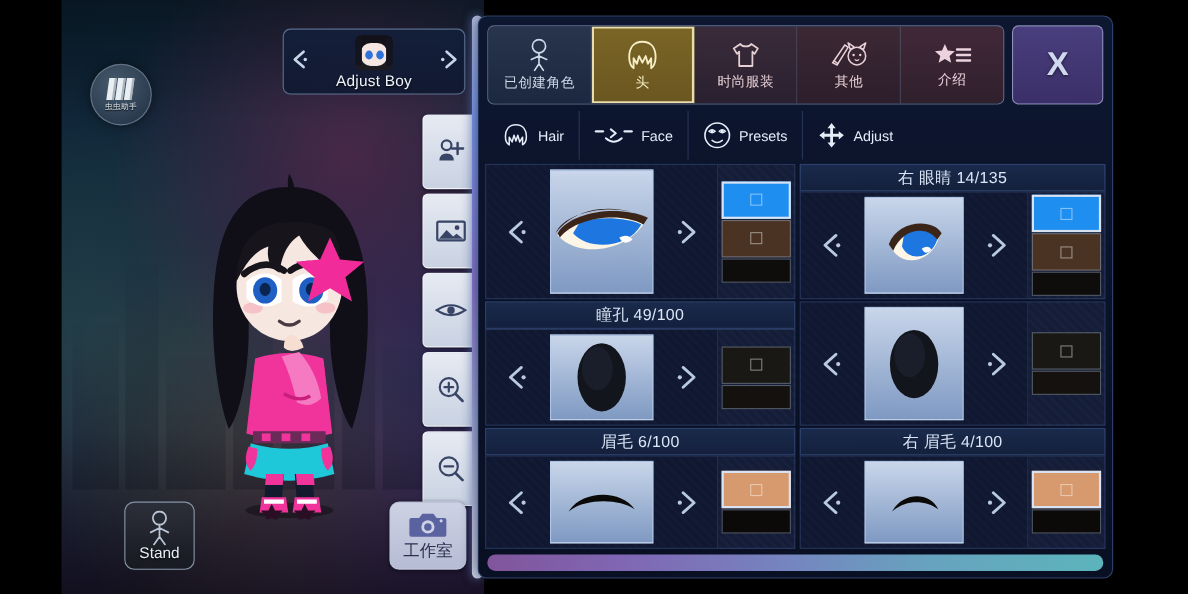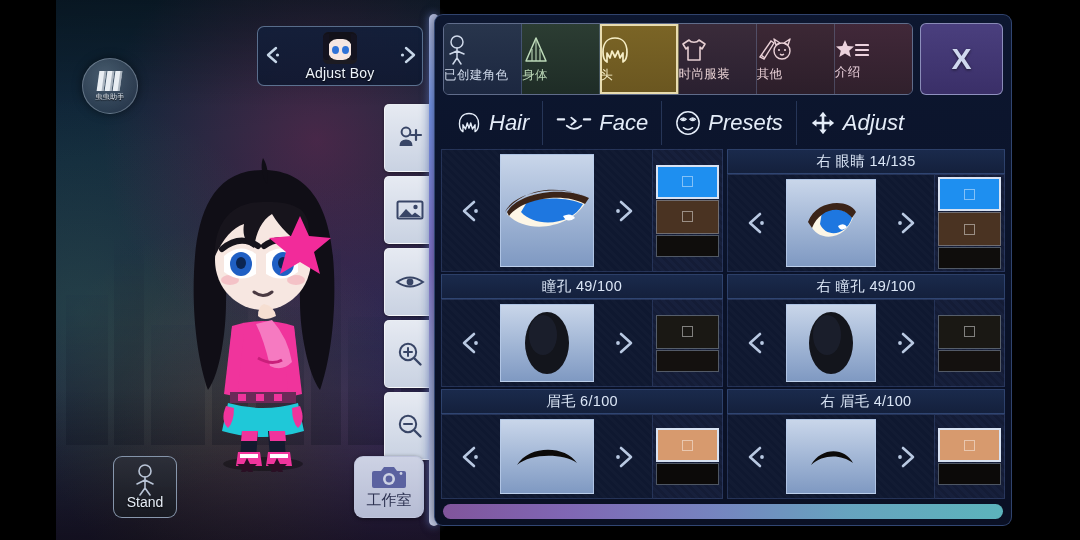--- a/index.html
+++ b/index.html
@@ -123,21 +123,21 @@
     background:linear-gradient(to right, #8b5ba6 0%, #8a6ec0 22%, #7f8ecd 48%, #6fb0cc 72%, #63c2c9 100%);
     opacity:.92;
   }
 
   
   .tabbar {
     position:absolute; left:8px; top:8px; width:470px; height:72px;
     display:flex; border:1px solid rgba(165,180,215,.55); border-radius:6px; overflow:hidden;
   }
   .tab {
-    flex:1; display:flex; flex-direction:column; align-items:flex-start; justify-content:center;
+    flex:1; display:flex; flex-direction:column; align-items:center; justify-content:center;
     border-right:1px solid rgba(130,150,190,.35); position:relative; gap:2px;
   }
   .tab:last-child { border-right:none; }
   .tab .tlabel { font-size:12.5px; letter-spacing:.4px; }
   .tab svg { display:block; }
   .tab.t0 { background:linear-gradient(to bottom,#28354c,#1c2740); }
   .tab.t0 .tlabel, .tab.t0 svg { color:#cfd9ea; }
   .tab.t1 { background:linear-gradient(to bottom,#2c3d33,#1e2c26); }
   .tab.t1 .tlabel, .tab.t1 svg { color:#bcd9b8; }
   .tab.t2 { background:linear-gradient(to bottom,#7b6526,#6a5620); box-shadow:inset 0 0 0 2px #e9ddb0; }
@@ -157,23 +157,22 @@
     color:#cfd8ee; font-size:30px; font-weight:bold; text-shadow:0 1px 3px rgba(0,0,0,.6);
   }
 
   
   .subbar {
     position:absolute; left:8px; top:86px; right:8px; height:44px;
     display:flex; align-items:stretch;
   }
   .subtab {
     display:flex; align-items:center; justify-content:center; gap:7px;
-    padding:0 13px; color:#e4ecf8; font-size:22px;
+    padding:0 13px; color:#e4ecf8; font-size:13px;
     border-right:1px solid rgba(90,115,165,.35);
-    font-style:italic;
   }
   .subtab:last-child { border-right:none; }
   .subtab.sel {
     border:1px solid rgba(185,200,230,.85); border-radius:4px;
     background:linear-gradient(to bottom, rgba(44,62,104,.9), rgba(28,42,78,.9));
   }
   .subtab svg { display:block; }
 
   
   .grid {
@@ -388,27 +387,20 @@
   <div class="panel">
 
     <div class="tabbar">
       <div class="tab t0">
         <svg width="26" height="30" viewBox="0 0 26 30">
           <circle cx="13" cy="7" r="6" fill="none" stroke="currentColor" stroke-width="1.5"></circle>
           <path d="M13 13 L13 23 M13 16 L6 19 M13 16 L20 19 M13 23 L9 29 M13 23 L17 29" stroke="currentColor" stroke-width="1.5" fill="none" stroke-linecap="round"></path>
         </svg>
         <span class="tlabel">已创建角色</span>
       </div>
-      <div class="tab t1">
-        <svg width="28" height="30" viewBox="0 0 28 30">
-          <path d="M14 3 L24 26 L4 26 Z" fill="none" stroke="currentColor" stroke-width="1.5" stroke-linejoin="round"></path>
-          <path d="M14 3 L14 26 M10 14 L10 26 M18 14 L18 26" stroke="currentColor" stroke-width="1.1" fill="none"></path>
-        </svg>
-        <span class="tlabel">身体</span>
-      </div>
       <div class="tab t2">
         <svg width="30" height="30" viewBox="0 0 30 30">
           <path d="M15 3 C6 3 3 10 3 17 C3 22 5 26 7 27 L7 18 L10 23 L12 16 L15 22 L18 16 L20 23 L23 18 L23 27 C25 26 27 22 27 17 C27 10 24 3 15 3 Z" fill="none" stroke="currentColor" stroke-width="1.7" stroke-linejoin="round"></path>
         </svg>
         <span class="tlabel">头</span>
       </div>
       <div class="tab t3">
         <svg width="30" height="28" viewBox="0 0 30 28">
           <path d="M10 4 L4 8 L7 13 L9 11 L9 24 L21 24 L21 11 L23 13 L26 8 L20 4 C18 7 12 7 10 4 Z" fill="none" stroke="currentColor" stroke-width="1.6" stroke-linejoin="round"></path>
         </svg>
@@ -576,21 +568,20 @@
           <div class="swatches">
             <div class="sw" style="background:#1a1814;">
                 <div class="dot"></div>
               </div>
             <div class="sw short" style="background:#14110f;"></div>
           </div>
         </div>
       </div>
 
       <div class="cell">
-        <div class="cell-head">右 瞳孔 49/100</div>
         <div class="cell-body">
           <div class="picker">
             <div class="nav">
               <svg width="26" height="26" viewBox="0 0 26 26">
                   <path d="M17 4 L7 13 L17 22" stroke="#b9c9e2" stroke-width="2.6" fill="none" stroke-linecap="round" stroke-linejoin="round"></path>
                   <circle cx="19" cy="13" r="1.9" fill="#b9c9e2"></circle>
                 </svg>
             </div>
             <div class="preview">
               <svg width="60" height="76" viewBox="0 0 60 76">

